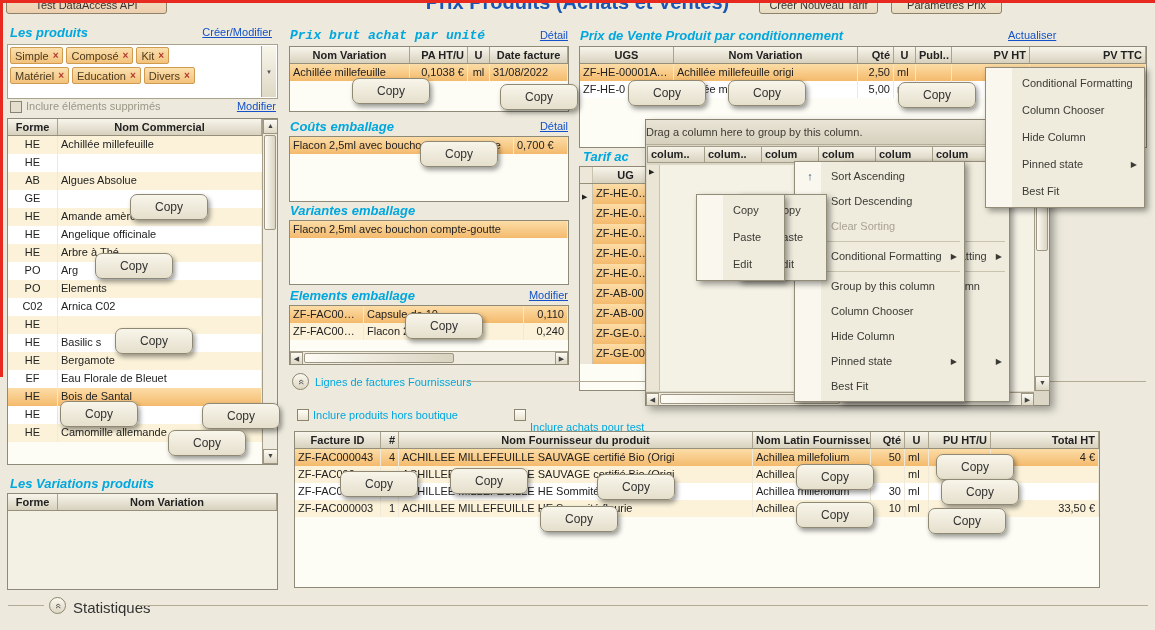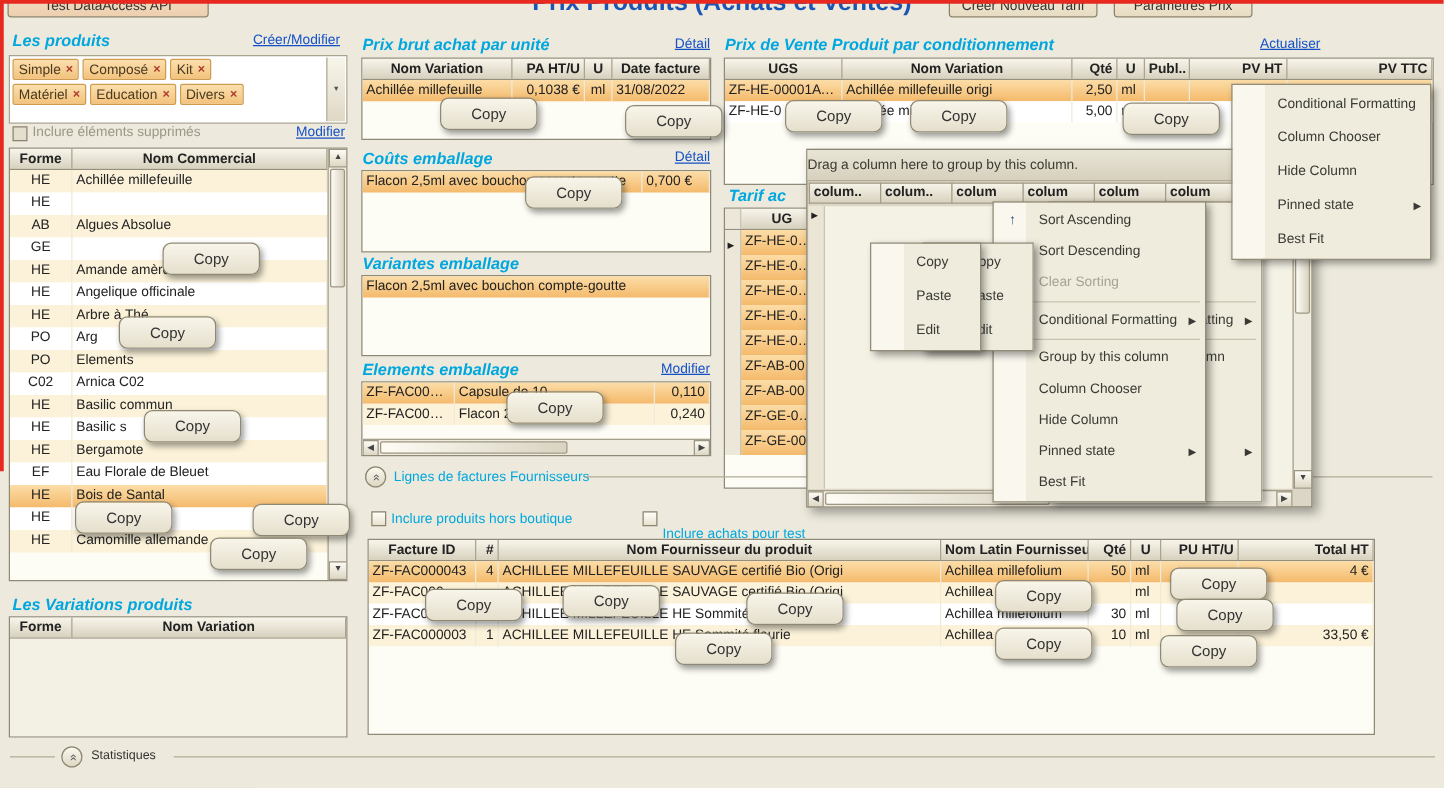--- a/index.html
+++ b/index.html
@@ -87,21 +87,21 @@
   .tag-x { color: #b03a2e; font-weight: bold; font-size: 10px; cursor: pointer; }
   .filter-drop { position: absolute; right: 1px; top: 1px; bottom: 1px; width: 15px; background: linear-gradient(#f8f5ea,#ded8c5); border-left: 1px solid #a9a28d; display: flex; align-items: center; justify-content: center; font-size: 6px; color: #555; cursor: pointer; }
 
   .checkbox { position: absolute; width: 12px; height: 12px; background: linear-gradient(#fffef8,#e8e2cf); border: 1px solid #8b8470; cursor: pointer; }
   .cb-label { position: absolute; font-size: 11px; white-space: nowrap; }
   .muted { color: #9b9787; }
 
   .collapse-btn { position: absolute; width: 17px; height: 17px; border-radius: 50%; background: linear-gradient(#fbf8ee,#ddd7c3); border: 1px solid #8b8470; color: #555; display: flex; align-items: center; justify-content: center; cursor: pointer; }
   .collapse-btn span { display: inline-block; transform: rotate(90deg); font-size: 10px; line-height: 10px; }
 
-  .stats-label { position: absolute; font-size: 10px; color: #333; }
+  .stats-label { position: absolute; font-size: 15px; color: #333; }
 
   
   .group-panel { position: absolute; left: 645px; top: 119px; width: 405px; height: 287px; background: #dcd6c6; border: 1px solid #8b8472; box-shadow: 4px 4px 8px rgba(0,0,0,.35); z-index: 30; }
   .gp-hint { height: 25px; line-height: 25px; text-align: left; color: #3c3a32; background: linear-gradient(#e9e5d6,#d6d0bd); border-bottom: 1px solid #b3ac98; }
   .gp-cols { display: flex; padding: 1px; }
   .gp-col { width: 57px; height: 17px; line-height: 15px; padding: 0 3px; background: linear-gradient(#f6f3e8,#d8d2bf); border: 1px solid #a39c87; border-right-width: 0; overflow: hidden; font-weight: bold; cursor: pointer; }
   .gp-col:last-child { border-right-width: 1px; }
   .gp-body { position: absolute; left: 1px; right: 1px; top: 45px; bottom: 14px; background: #f4f1e5; }
   .gp-ind { position: absolute; left: 0; top: 0; bottom: 0; width: 13px; background: #eae5d5; border-right: 1px solid #c9c3b0; }
   .gp-ind::after { content: "▶"; font-size: 7px; position: absolute; top: 3px; left: 2px; color: #222; }
@@ -226,21 +226,20 @@
           <div class="cell c-flex">Elements</div>
         </div>
 
         <div class="row">
           <div class="cell c-forme">C02</div>
           <div class="cell c-flex">Arnica C02</div>
         </div>
 
         <div class="row">
           <div class="cell c-forme">HE</div>
-          <div class="cell c-flex">Basilic commun</div>
         </div>
 
         <div class="row">
           <div class="cell c-forme">HE</div>
           <div class="cell c-flex">Basilic s</div>
         </div>
 
         <div class="row">
           <div class="cell c-forme">HE</div>
           <div class="cell c-flex">Bergamote</div>
@@ -276,21 +275,21 @@
 
   <div class="section-title" style="left:10px; top:476px;">Les Variations produits</div>
   <div class="grid variations-grid" style="left:7px; top:493px; width:271px; height:97px;">
     <div class="grid-header">
       <div class="cell c-forme">Forme</div>
       <div class="cell c-flex">Nom Variation</div>
     </div>
     <div class="grid-body"></div>
   </div>
 
-  <div class="section-title" style="left:290px; top:28px;">Prix brut achat par unité</div>
+  <div class="section-title" style="left:290px; top:28px;font-family:Liberation Mono, monospace;">Prix brut achat par unité</div>
   <div class="link" style="left:536px; top:29px; width:32px; text-align:right;">Détail</div>
   <div class="grid purchase-grid" style="left:289px; top:46px; width:280px; height:66px;">
     <div class="grid-header">
       <div class="cell c-nom">Nom Variation</div>
       <div class="cell c-pa">PA HT/U</div>
       <div class="cell c-u">U</div>
       <div class="cell c-date">Date facture</div>
     </div>
     <div class="grid-body">
 

